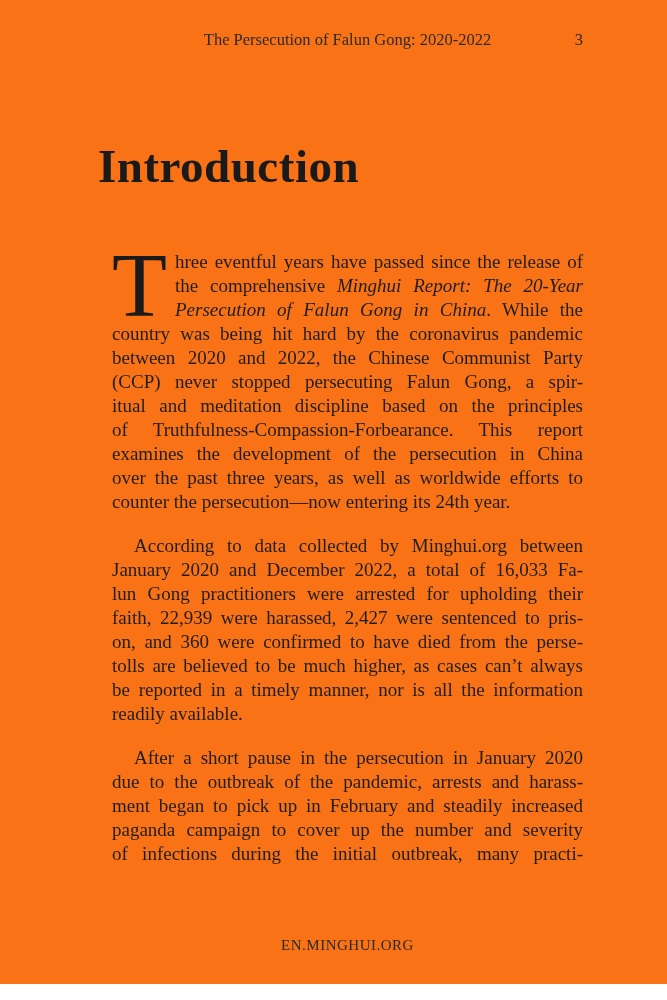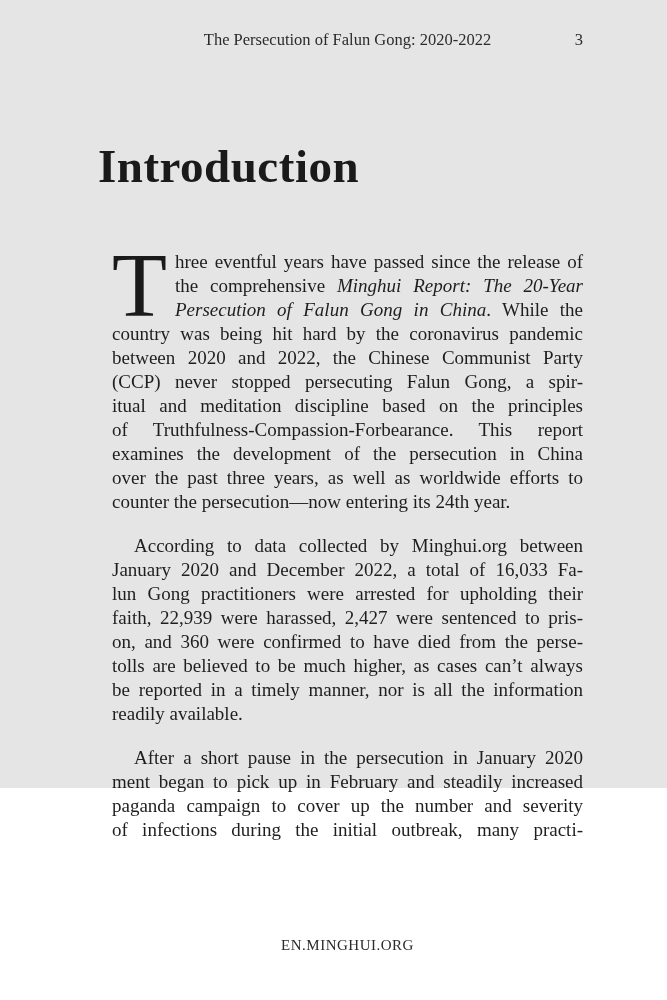--- a/index.html
+++ b/index.html
@@ -7,22 +7,22 @@
   body {
     background: #ffffff;
     font-family: "Liberation Serif", "DejaVu Serif", serif;
     color: #1e1e1e;
     position: relative;
     overflow: hidden;
   }
   .page {
     position: relative;
     width: 667px;
-    height: 788px;
-    background: #e5e5e5;
+    height: 984px;
+    background: #f97316;
   }
   .running-header {
     position: absolute;
     top: 30px;
     left: 112px;
     width: 471px;
     font-size: 16.5px;
     color: #2b2b2b;
   }
   .running-header .title {
@@ -109,20 +109,21 @@
         <div class="line just"><span>January 2020 and December 2022, a total of 16,033 Fa-</span></div>
         <div class="line just"><span>lun Gong practitioners were arrested for upholding their</span></div>
         <div class="line just"><span>faith, 22,939 were harassed, 2,427 were sentenced to pris-</span></div>
         <div class="line just"><span>on, and 360 were confirmed to have died from the perse-</span></div>
         <div class="line just"><span>tolls are believed to be much higher, as cases can’t always</span></div>
         <div class="line just"><span>be reported in a timely manner, nor is all the information</span></div>
         <div class="line"><span>readily available.</span></div>
       </div>
       <div class="para">
         <div class="line just indent"><span>After a short pause in the persecution in January 2020</span></div>
+        <div class="line just"><span>due to the outbreak of the pandemic, arrests and harass-</span></div>
         <div class="line just"><span>ment began to pick up in February and steadily increased</span></div>
         <div class="line just"><span>paganda campaign to cover up the number and severity</span></div>
         <div class="line just"><span>of infections during the initial outbreak, many practi-</span></div>
       </div>
     </div>
 
   <div class="page-footer">
     <span>EN.MINGHUI.ORG</span>
   </div>
 

